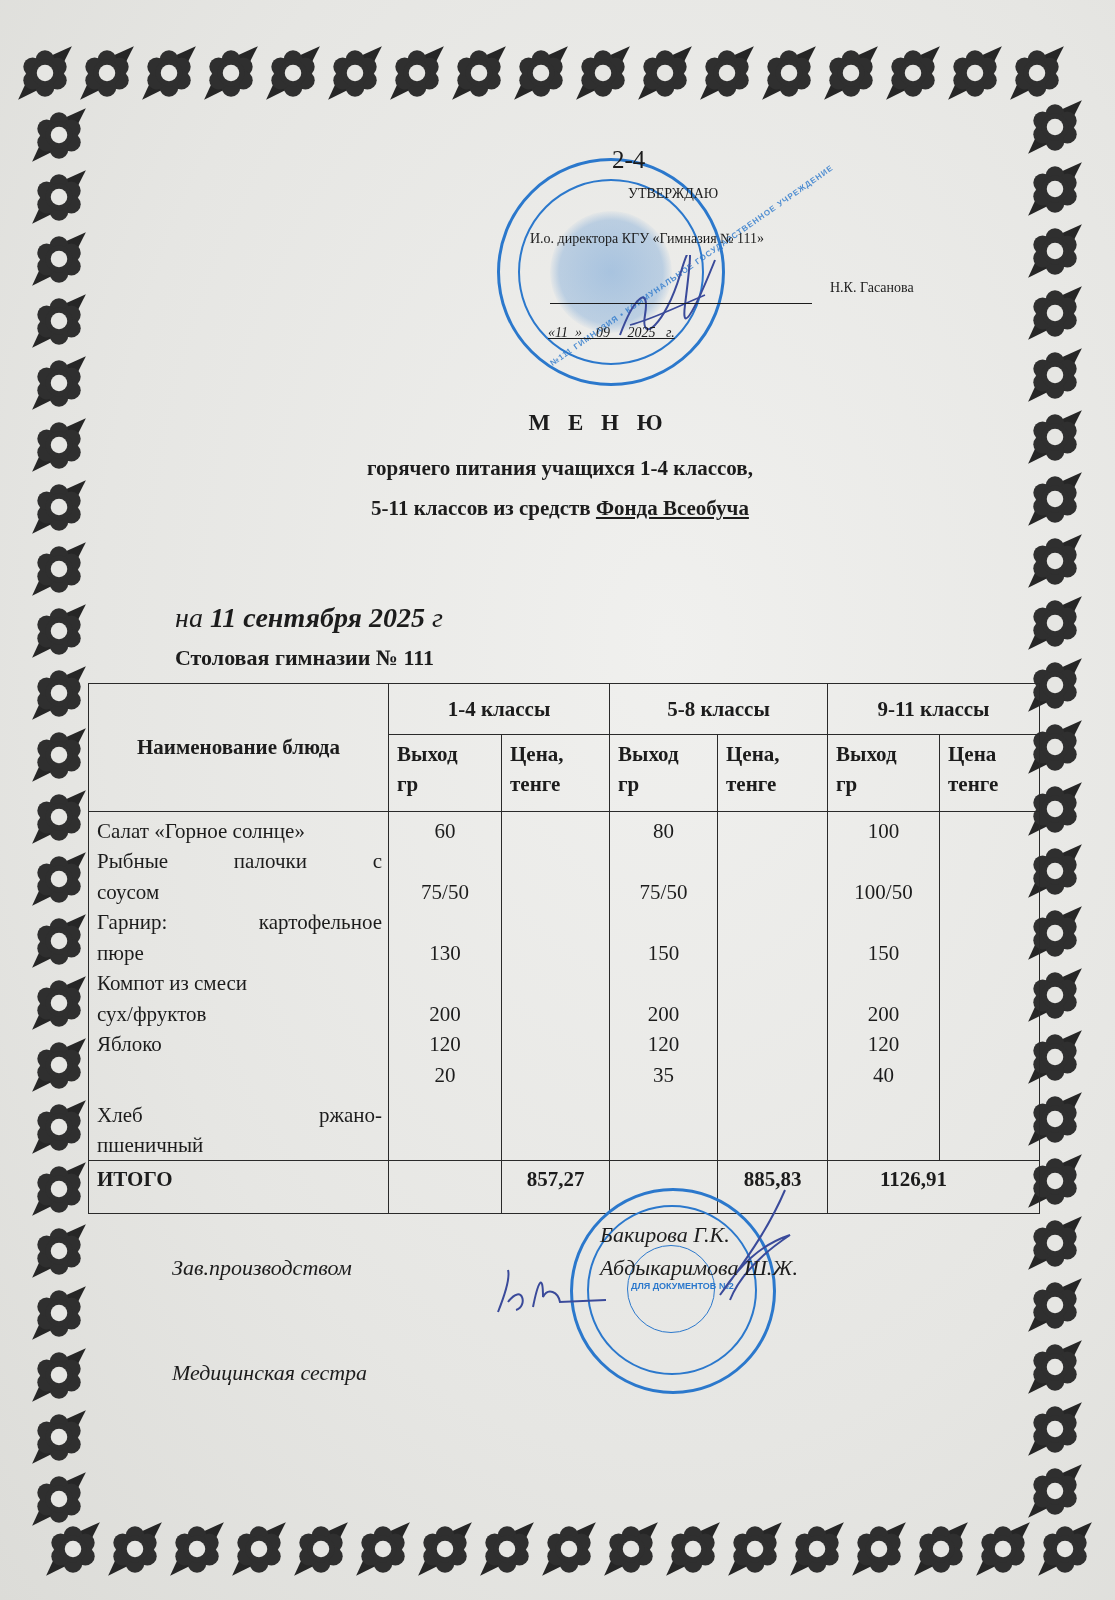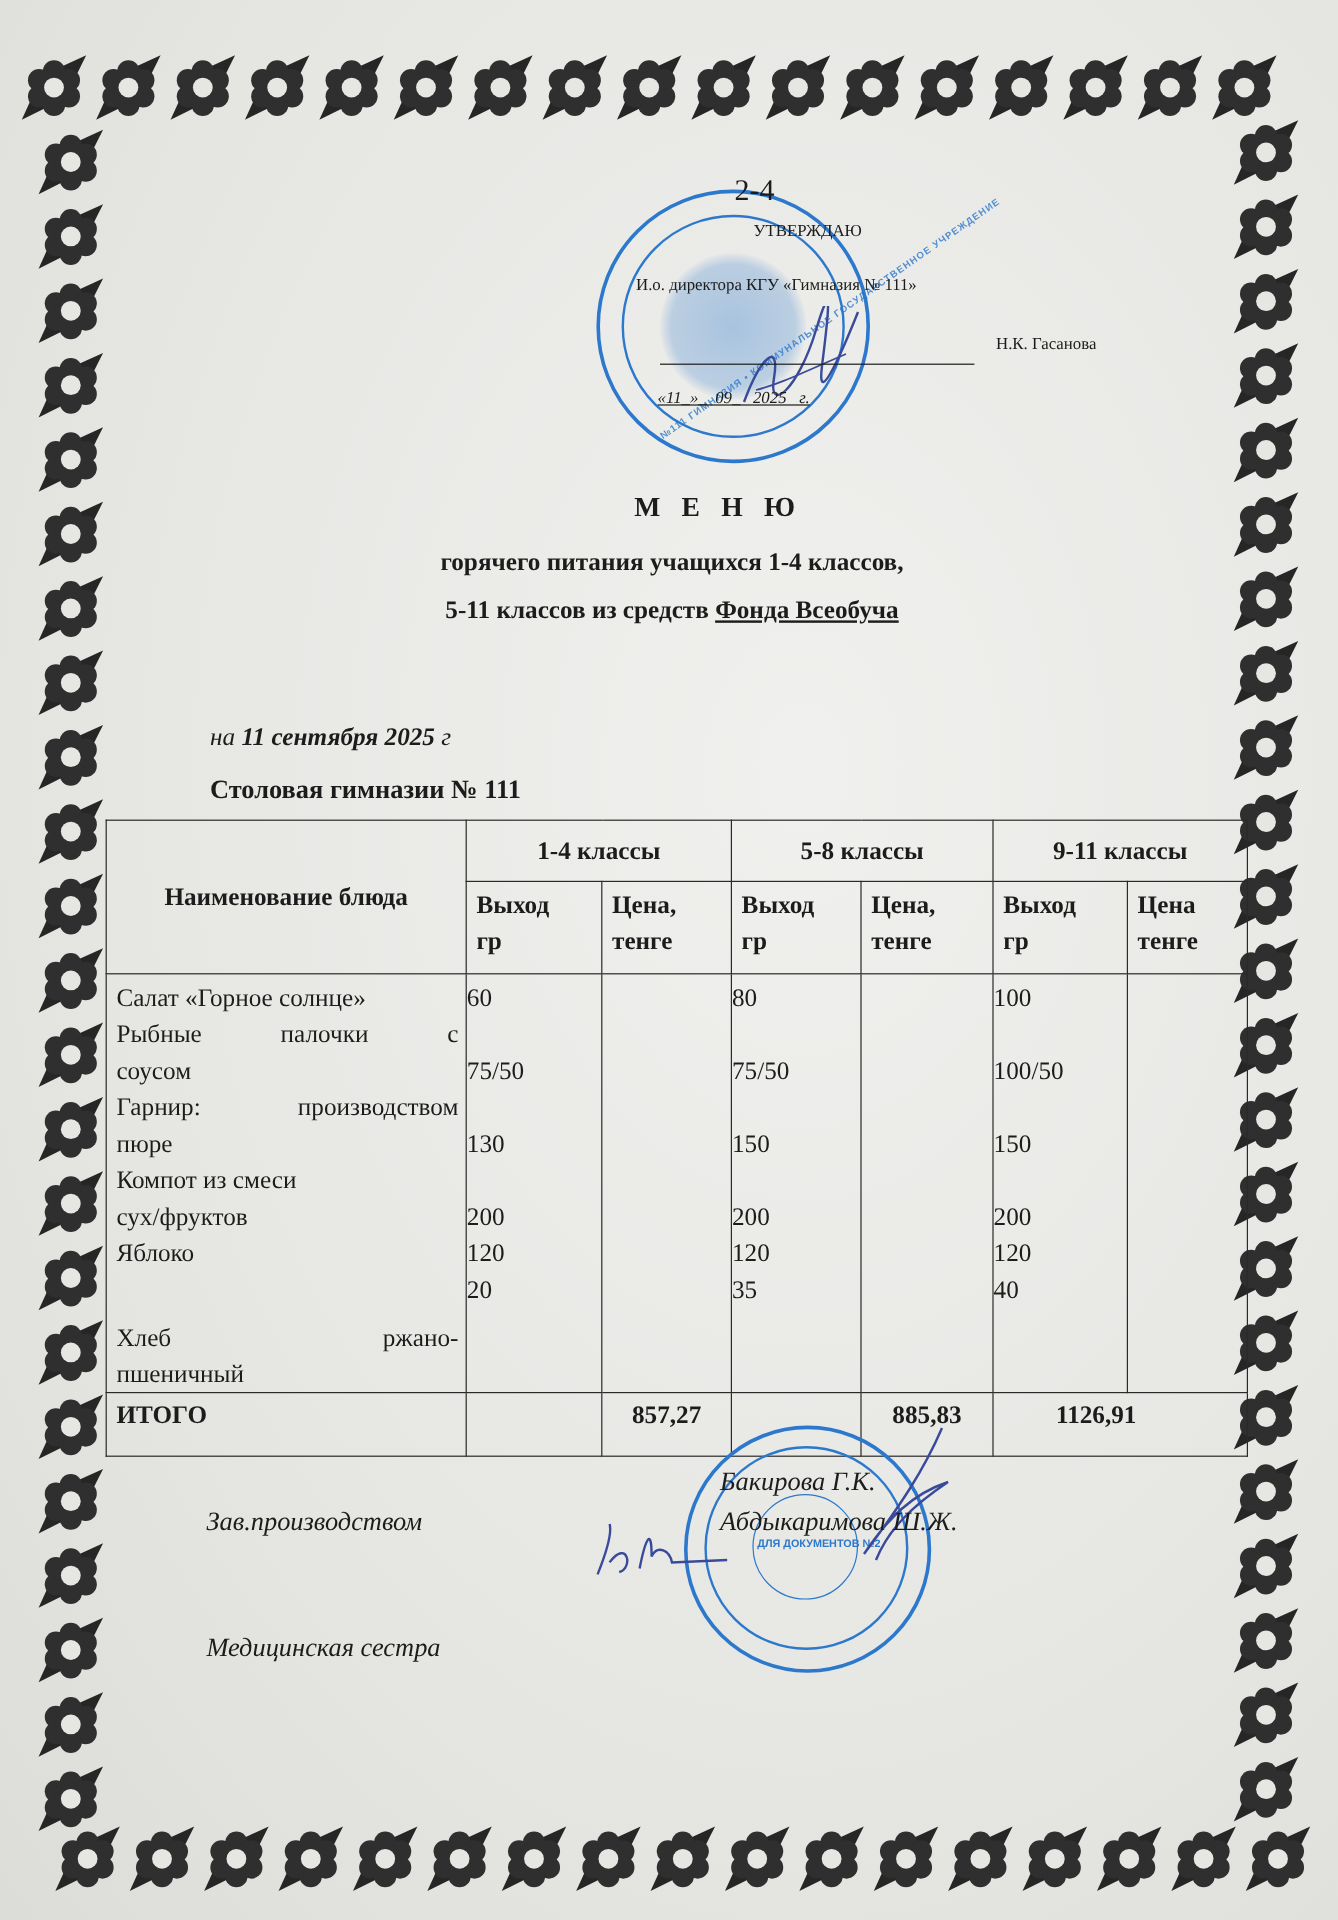--- a/index.html
+++ b/index.html
@@ -52,21 +52,21 @@
     table-layout: fixed;
   }
   table.menu td, table.menu th {
     border: 1.5px solid #2a2a2a; padding: 0; vertical-align: top;
   }
   table.menu th { font-weight: bold; }
   .hdr-group { text-align: center; vertical-align: middle !important; height: 50px; }
   .hdr-sub { text-align: left; padding: 4px 6px 0 8px !important; height: 72px; line-height: 1.45; }
   .hdr-name { vertical-align: middle !important; text-align: center; }
   .namecol { text-align: justify; text-align-last: left; padding: 4px 6px 0 8px !important; line-height: 1.45; }
-  .numcol { padding-top: 4px !important; line-height: 1.45; }
+  .numcol { text-align: center; padding-top: 4px !important; line-height: 1.45; }
   .numcol div, .namecol div { white-space: nowrap; }
   .total td { font-weight: bold; height: 46px; vertical-align: top; padding-top: 6px !important; }
 
   .sig-label { font-style: italic; font-size: 22px; }
   .sig-name { font-style: italic; font-size: 22px; }
   .ink { position: absolute; }
 </style>
 </head>
 <body>
 
@@ -1378,21 +1378,21 @@
 <div class="abs" style="left:550px; top:303px; width:262px; border-bottom:1.5px solid #1c1c1c;"></div>
 <div class="abs approve" style="left:830px; top:281px;">Н.К. Гасанова</div>
 <div class="abs approve" style="left:548px; top:326px; font-style:italic; white-space:pre; text-decoration:underline;">«11_»_  09_   2025   г.</div>
 
 <div class="abs title t-menu" style="left:0; width:1115px; top:410px;">М Е Н Ю</div>
 <div class="abs title t-sub" style="left:0; width:1120px; top:456px;">горячего питания учащихся 1-4 классов,</div>
 <div class="abs title t-sub" style="left:0; width:1120px; top:496px;">
   <span>5-11 классов из средств </span><span class="underline">Фонда Всеобуча</span>
 </div>
 
-<div class="abs" style="left:175px; top:602px; font-size:21px; font-style:italic;">
+<div class="abs" style="left:175px; top:602px; font-size:28px; font-style:italic;">
   <span>на </span><b>11 сентября 2025</b><span> г</span>
 </div>
 <div class="abs" style="left:175px; top:645px; font-size:22px; font-weight:bold;">Столовая гимназии № 111</div>
 
 <table class="menu">
   <colgroup>
     <col style="width:300px">
       <col style="width:113px">
       <col style="width:108px">
     <col style="width:108px">
@@ -1437,21 +1437,21 @@
     <td class="namecol">
       <div>Салат «Горное солнце»</div>
       <div style="display:flex; justify-content:space-between;">
             <span>Рыбные</span>
             <span>палочки</span>
             <span>с</span>
           </div>
       <div>соусом</div>
       <div style="display:flex; justify-content:space-between;">
             <span>Гарнир:</span>
-            <span>производством</span>
+            <span>картофельное</span>
           </div>
       <div>пюре</div>
       <div>Компот из смеси</div>
       <div>сух/фруктов</div>
       <div>Яблоко</div>
       <div style="display:flex; justify-content:space-between;margin-top:40px;">
             <span>Хлеб</span>
             <span>ржано-</span>
           </div>
       <div>пшеничный</div>

